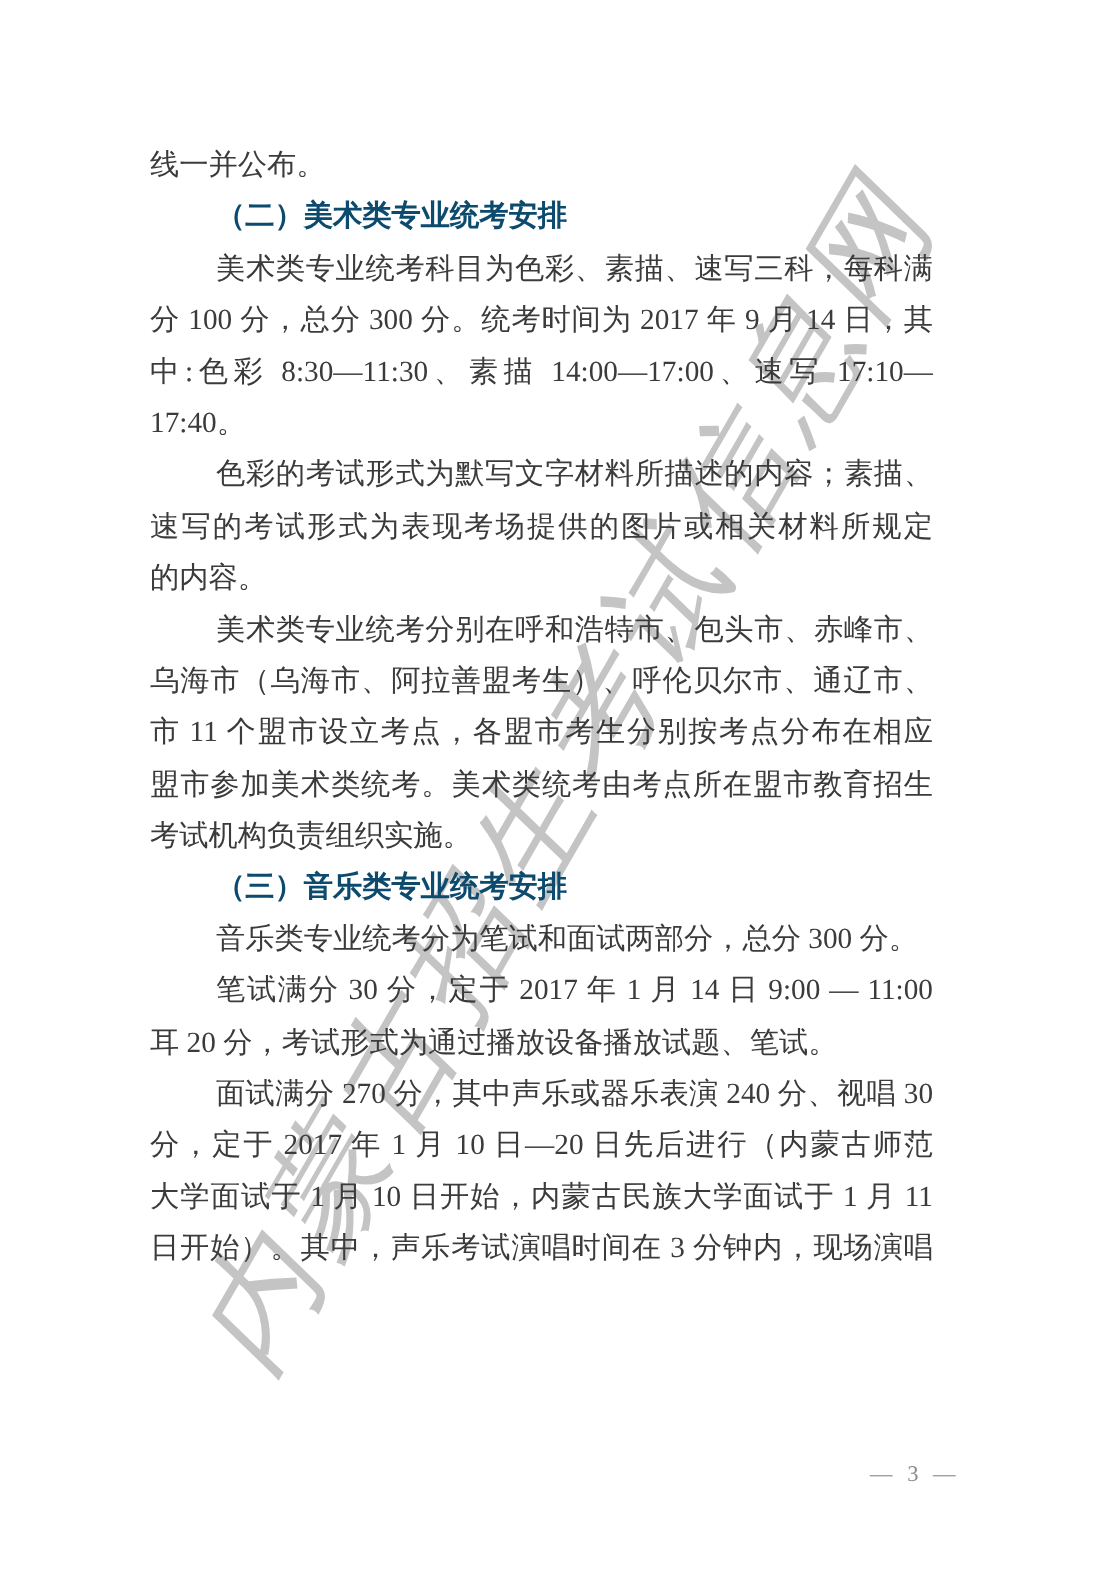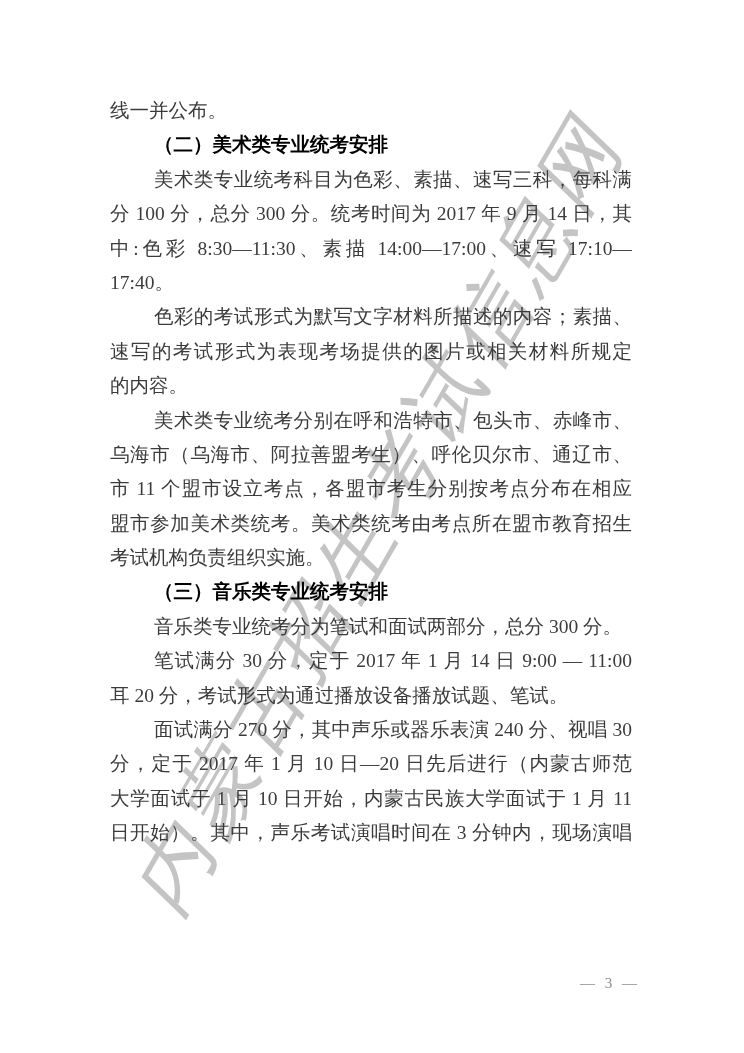--- a/index.html
+++ b/index.html
@@ -29,40 +29,40 @@
     opacity: 0.82;
     white-space: nowrap;
     font-style: italic;
     transform: rotate(-60deg);
     transform-origin: center center;
     user-select: none;
     pointer-events: none;
   }
   .content {
     position: absolute;
-    left: 110px;
+    left: 100px;
     top: 94px;
     width: 522px;
     color: #3b3b3b;
     font-size: 19.5px;
   }
   .line {
     height: 34.4px;
     line-height: 34.4px;
     white-space: normal;
     overflow: hidden;
   }
   .line.indent { padding-left: 44px; }
   .line.stretch {
     text-align: justify;
     text-align-last: justify;
   }
   .line.heading {
     font-weight: 600;
-    color: #000000;
+    color: #0c4a6e;
     font-family: Liberation Serif, serif;
   }
   .page-number {
     position: absolute;
     left: 555px;
     top: 971px;
     width: 110px;
     height: 24px;
     line-height: 24px;
     text-align: center;

